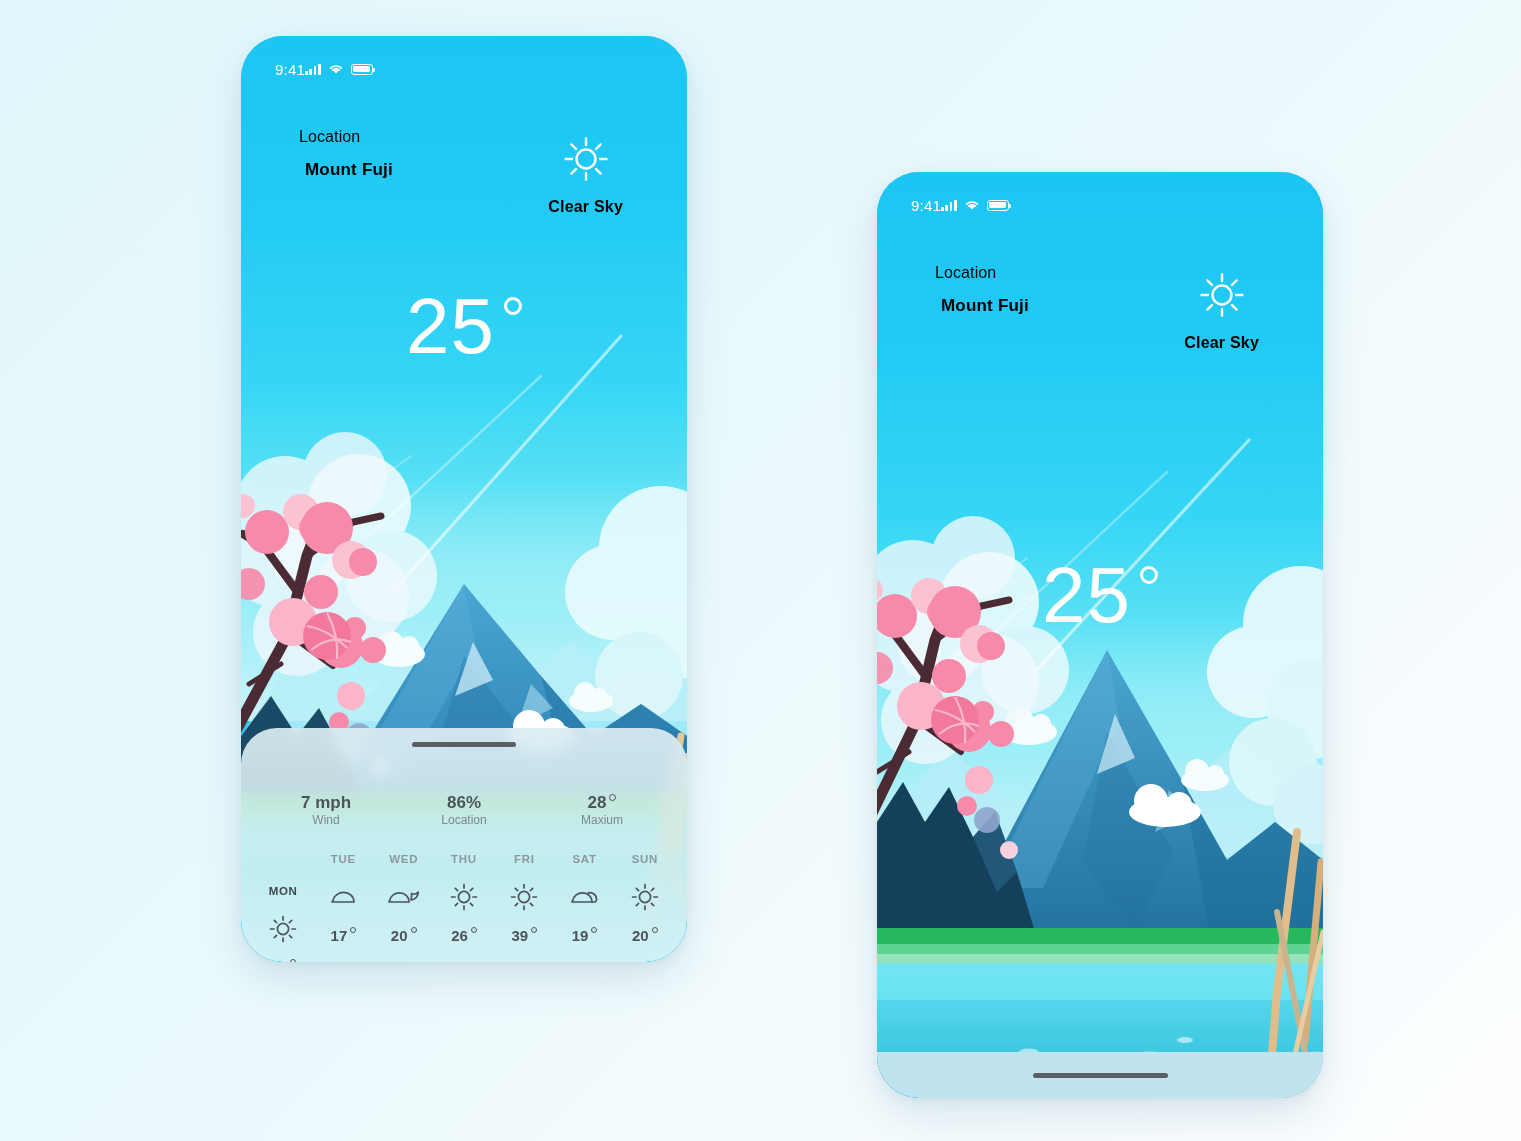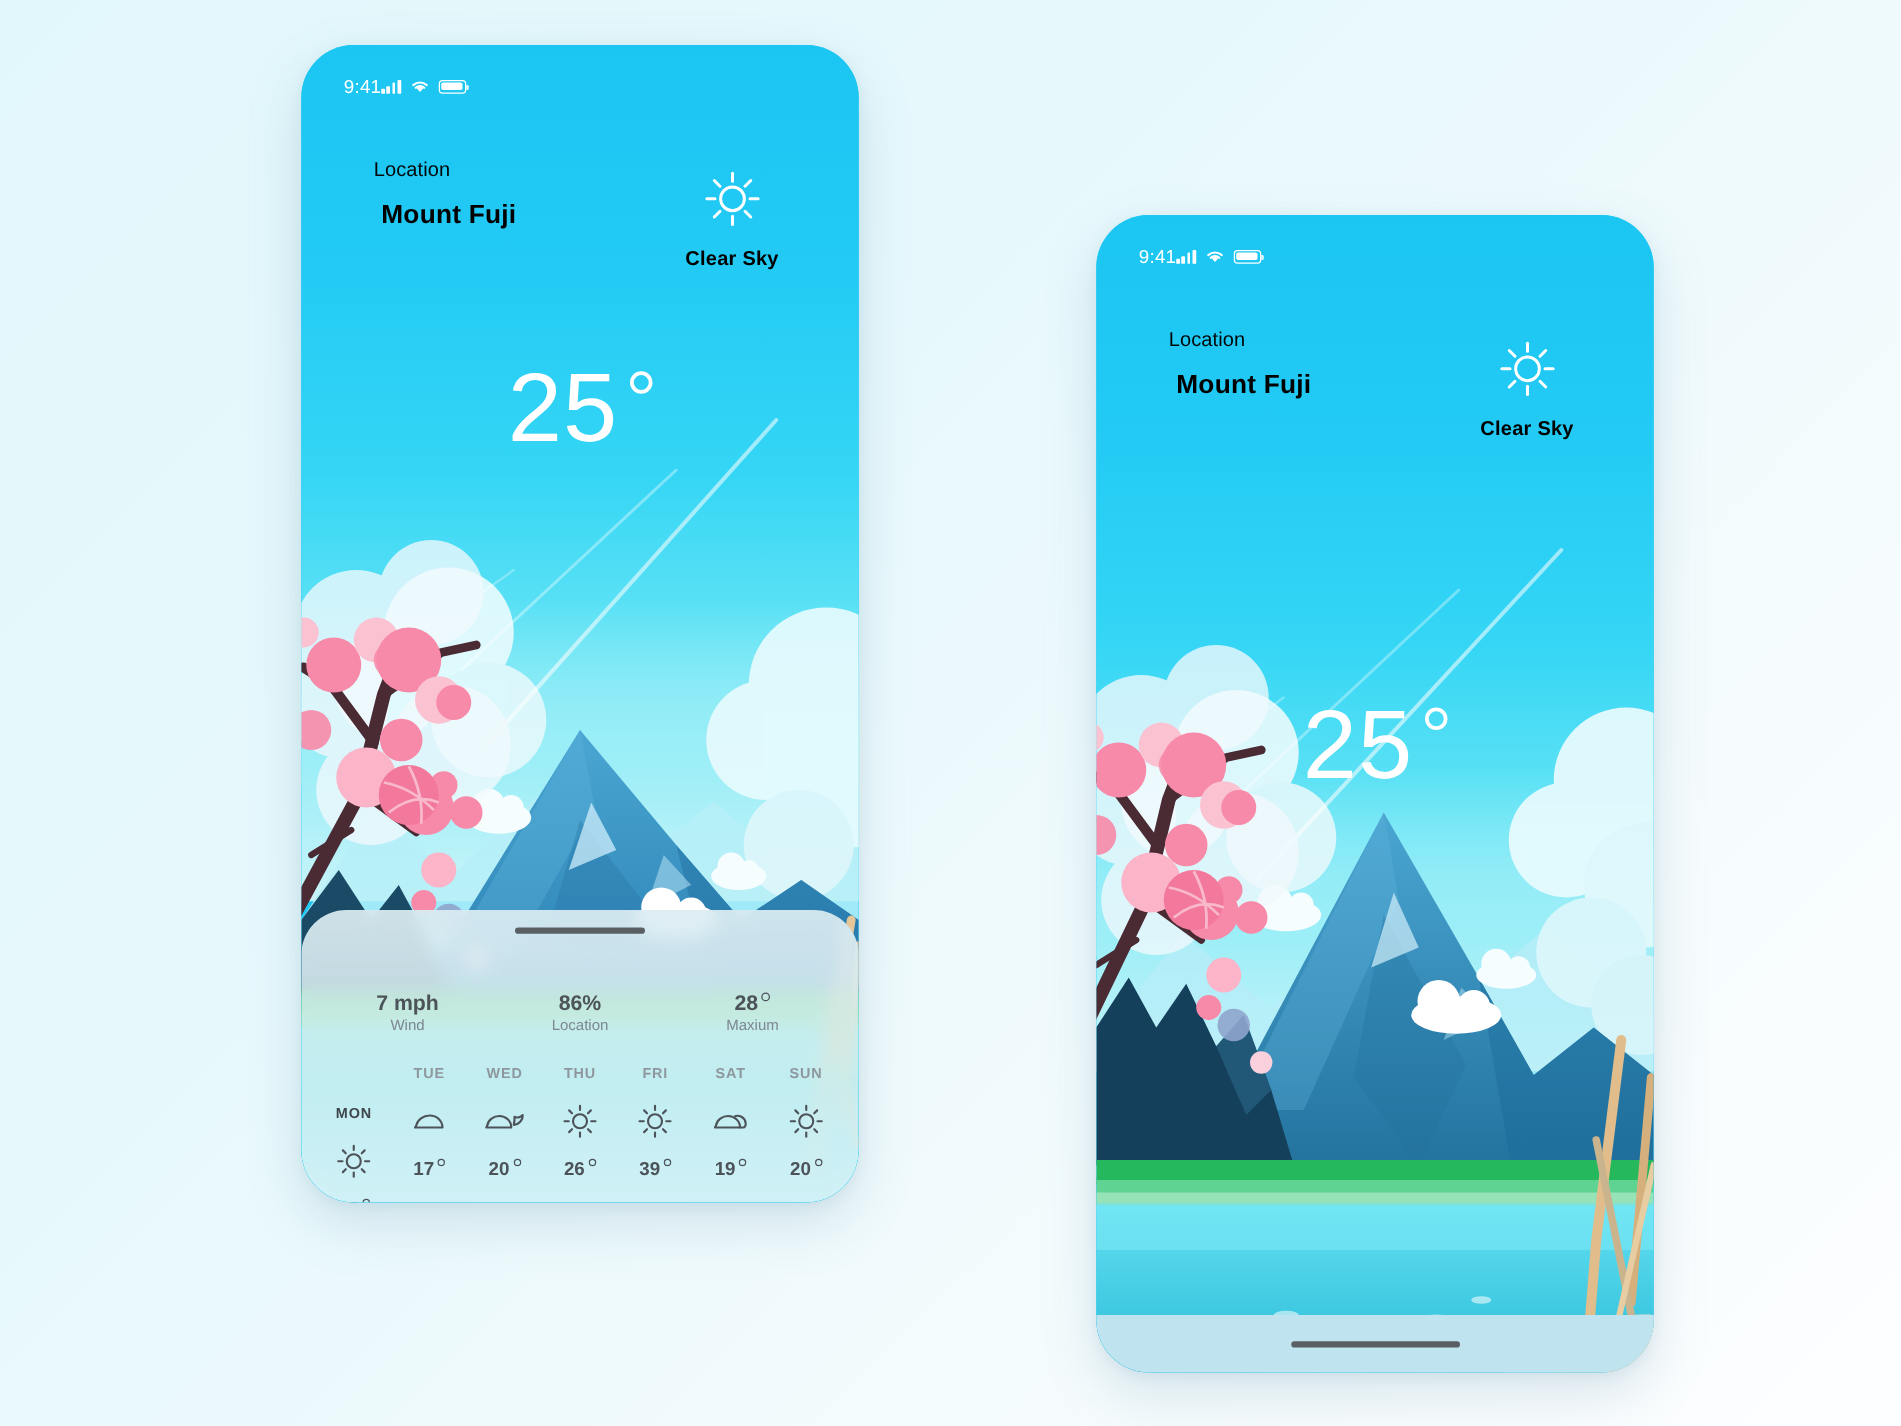--- a/index.html
+++ b/index.html
@@ -56,21 +56,21 @@
   }
   .batt span { display:block; height:100%; background:#fff; border-radius:1.4px; }
 
   
   .header {
     position:absolute; top:92px; left:0; right:0; z-index:40;
     display:flex; align-items:flex-start; justify-content:space-between;
     padding:0 54px 0 58px; color:#000000;
   }
   .loc-label { font-size:16px; font-weight:400; opacity:.97; letter-spacing:.1px; }
-  .loc-name  { font-size:21px; font-weight:700; margin-top:14px; margin-left:6px; letter-spacing:.2px; }
+  .loc-name  { font-size:17px; font-weight:700; margin-top:14px; margin-left:6px; letter-spacing:.2px; }
   .cond { text-align:center; margin-top:4px; margin-right:10px; }
   .cond-label { font-size:16px; font-weight:600; margin-top:8px; letter-spacing:.2px; }
 
   
   .temp-wrap {
     position:absolute; z-index:40; left:0; right:0; top:255px;
     display:flex; align-items:flex-start; justify-content:center;
     color:#fff;
   }
   #phone-2 .temp-wrap { top:388px; }

